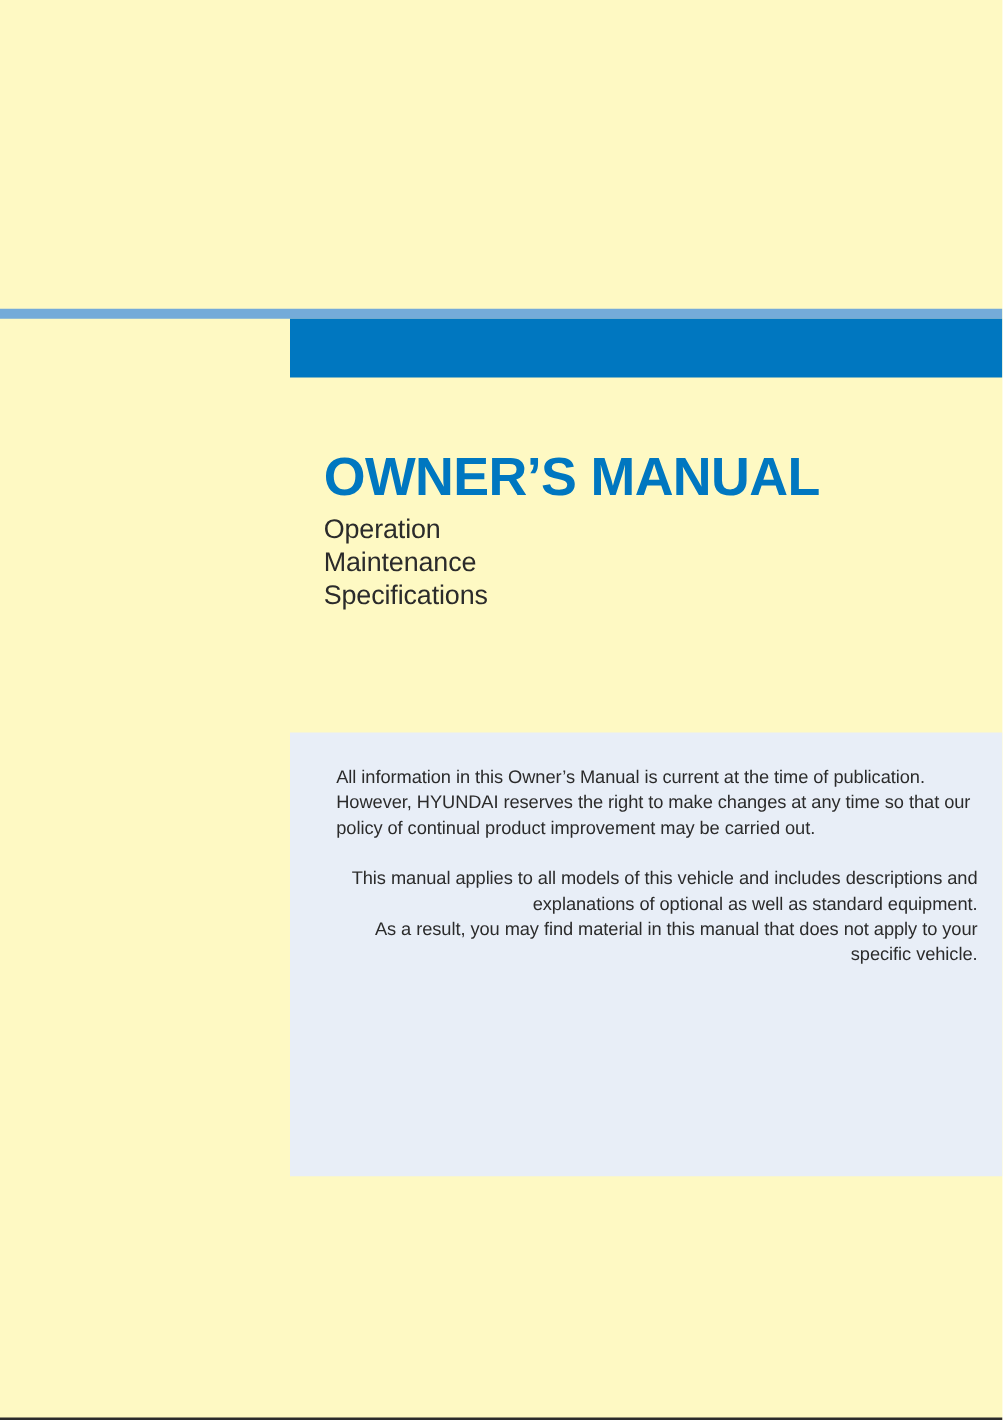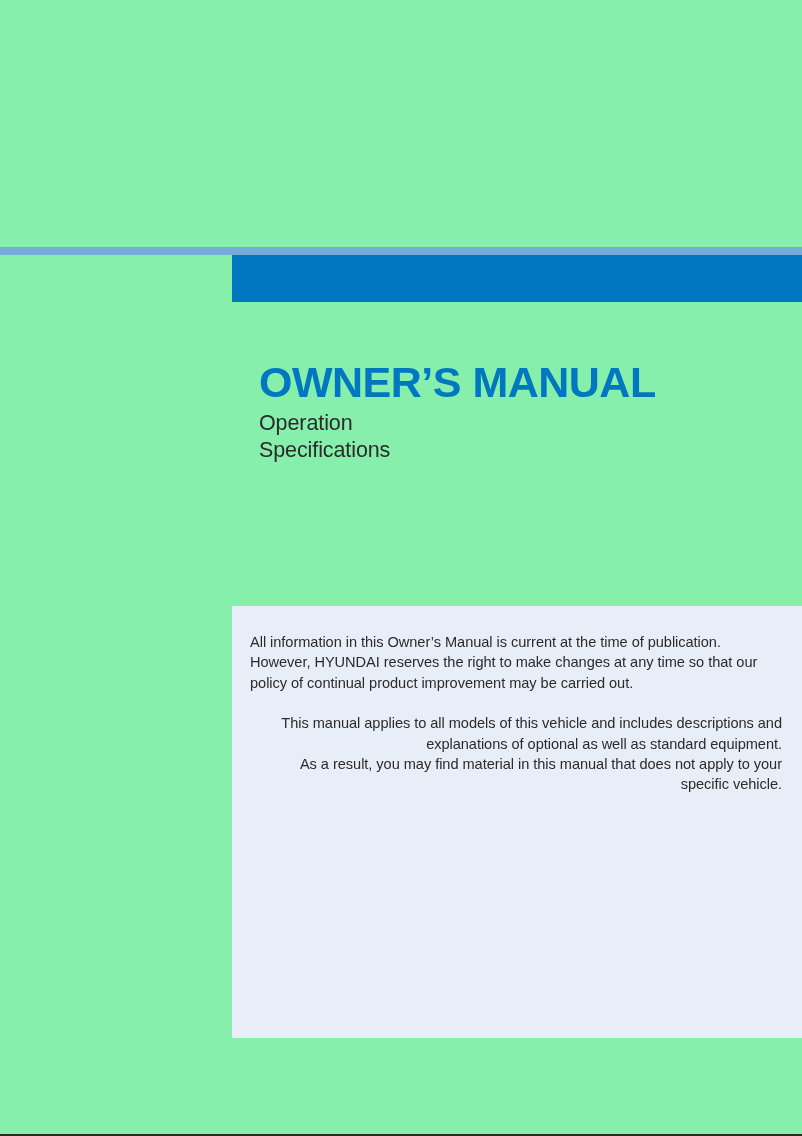--- a/index.html
+++ b/index.html
@@ -7,21 +7,21 @@
     padding: 0;
     background: #ffffff;
   }
   body {
     font-family: "Liberation Sans", sans-serif;
   }
   .page {
     position: relative;
     width: 802px;
     height: 1136px;
-    background: #86efac;
+    background: #fef9c3;
     overflow: hidden;
     border-bottom: 2px solid #2b2b2b;
     box-sizing: border-box;
   }
 
   
   .header-rule {
     position: absolute;
     left: 0;
     top: 247px;
@@ -64,25 +64,24 @@
     line-height: 26.5px;
     letter-spacing: -0.1px;
   }
 
   
   .notice-panel {
     position: absolute;
     left: 232px;
     top: 586px;
     width: 570px;
-    height: 432px;
+    height: 355px;
     background: #e8eef7;
     box-sizing: border-box;
-    padding: 26px 20px 0 18px;
-    margin-top: 20px;
+    padding: 26px 20px 0 37px;
   }
   .notice-panel p {
     margin: 0;
     font-size: 14.6px;
     line-height: 20.4px;
     color: #2b2b2b;
     letter-spacing: -0.05px;
   }
   .notice-panel p + p {
     margin-top: 20px;
@@ -95,20 +94,21 @@
 <div class="page">
 
   <div class="header-rule"></div>
   <div class="header-block"></div>
 
   <div class="title-area">
     <h1 class="manual-title">OWNER’S MANUAL</h1>
 
     <ul class="subtitle-list">
       <li>Operation</li>
+      <li>Maintenance</li>
       <li>Specifications</li>
     </ul>
   </div>
 
   <div class="notice-panel">
     <p>All information in this Owner’s Manual is current at the time of publication. However, HYUNDAI reserves the right to make changes at any time so that our policy of continual product improvement may be carried out.</p>
     <p style="white-space: pre-line;">This manual applies to all models of this vehicle and includes descriptions and explanations of optional as well as standard equipment.
 As a result, you may find material in this manual that does not apply to your specific vehicle.</p>
   </div>
 

